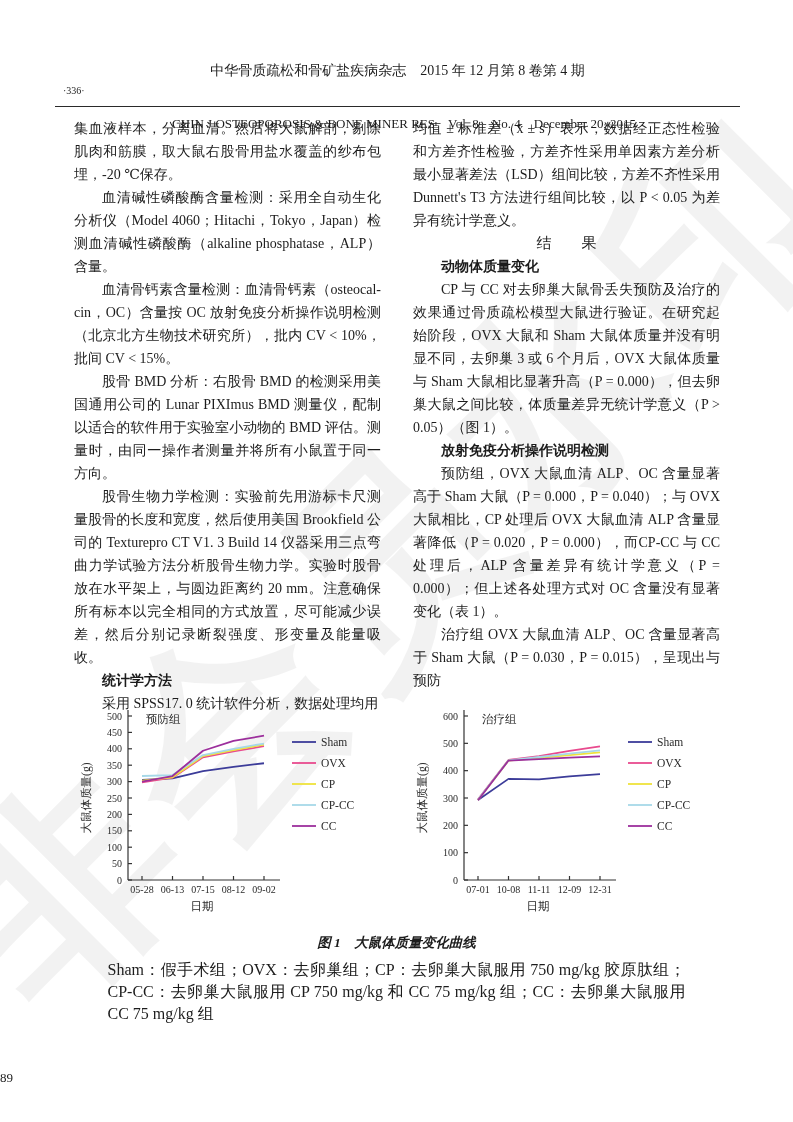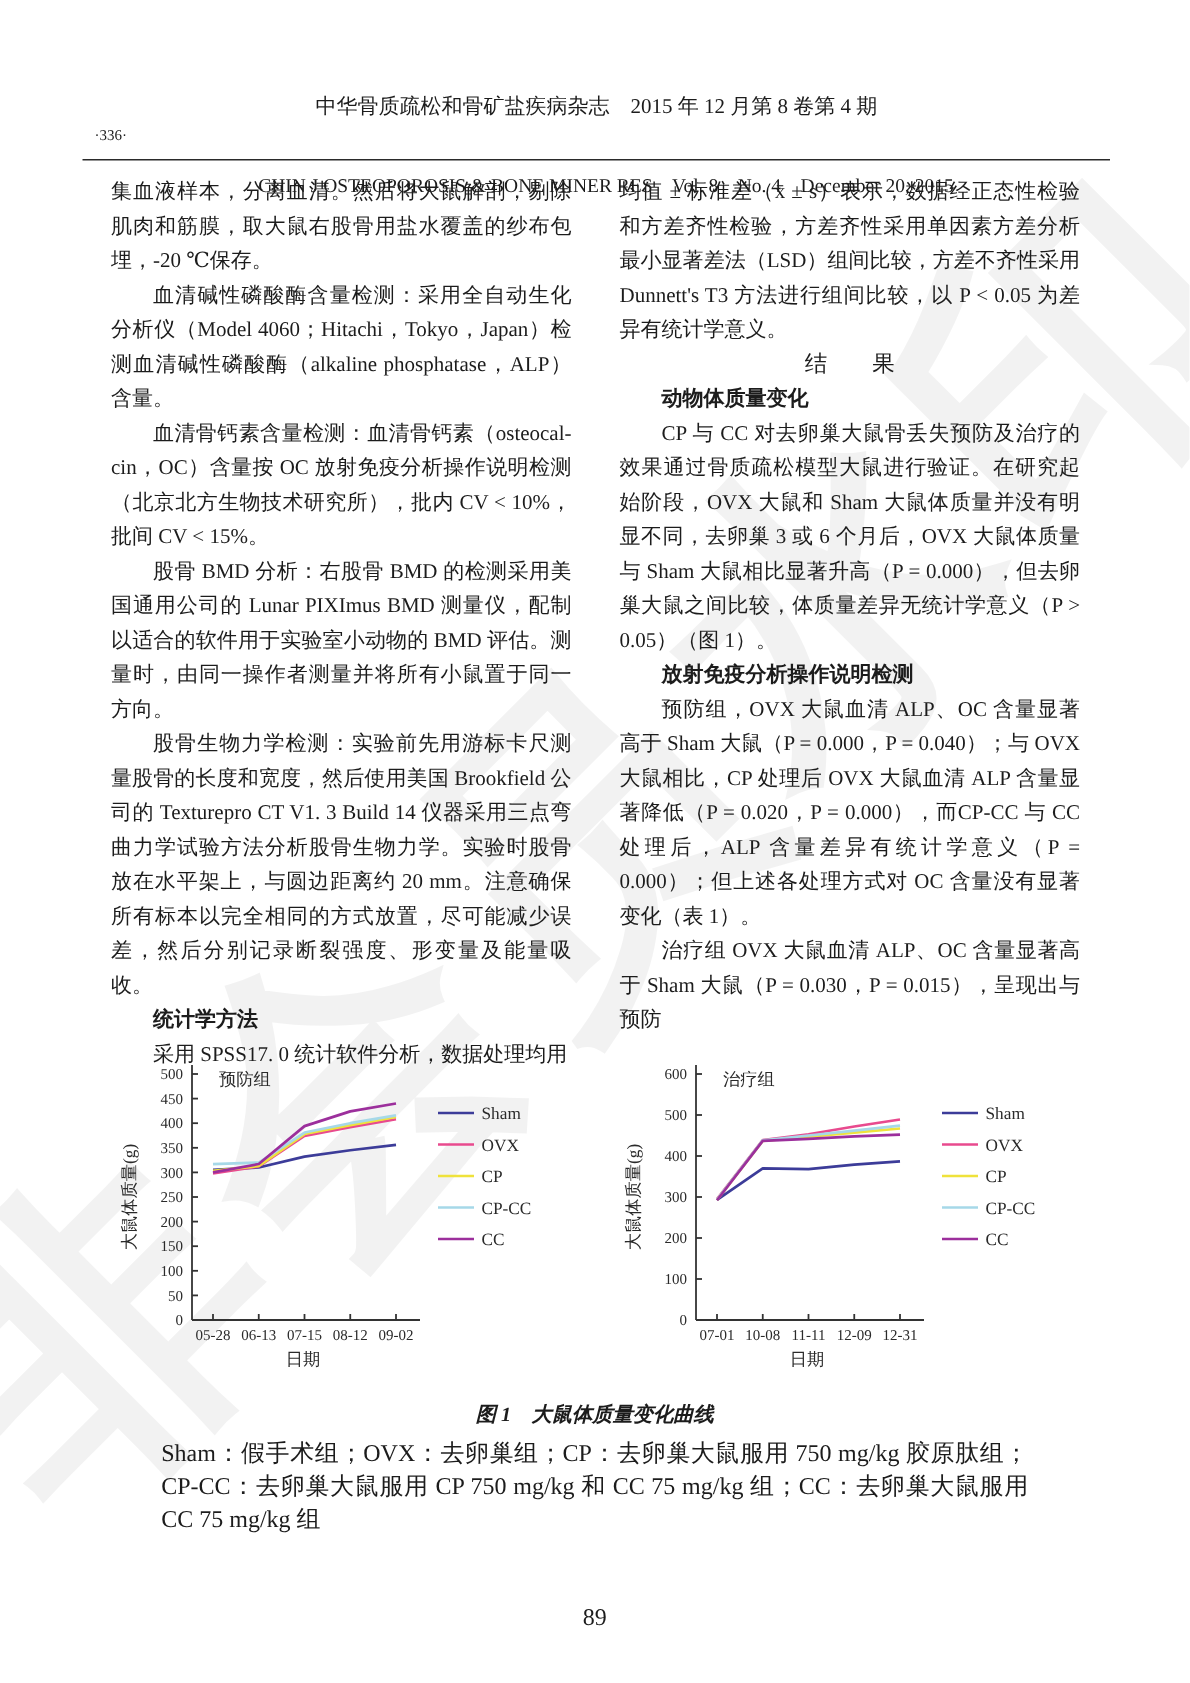--- a/index.html
+++ b/index.html
@@ -32,21 +32,21 @@
   .chart{width:302px;height:228px;}
   svg text{font-family:"Liberation Serif","DejaVu Serif",serif;fill:#2a2a2a;}
   svg .tick{font-size:10px;}
   svg .gtitle{font-size:11.5px;}
   svg .alabel{font-size:11.5px;}
   svg .legend{font-size:11.5px;}
   svg line.ax{stroke:#333;stroke-width:1.2;}
   .cap-cn{text-align:center;font-weight:bold;font-size:13.5px;margin-top:8px;white-space:pre;font-style:italic;}
   .cap-en{text-align:center;font-weight:bold;font-size:13px;margin-top:5px;white-space:pre;}
   .fig-note{width:578px;margin:7px auto 0;font-size:16px;line-height:22px;text-align:justify;}
-  .page-num-bottom{position:absolute;top:1070px;left:0;right:0;text-align:center;font-size:16px;}
+  .page-num-bottom{position:absolute;top:1070px;left:0;right:0;text-align:left;font-size:13px;}
 </style>
 </head>
 <body>
 
 <div class="watermark">非会员水印</div>
 
 <div class="header">
   <div class="journal-cn">中华骨质疏松和骨矿盐疾病杂志 2015 年 12 月第 8 卷第 4 期</div>
   <div class="header-row2">
     <span class="page-num-left">·336·</span>

